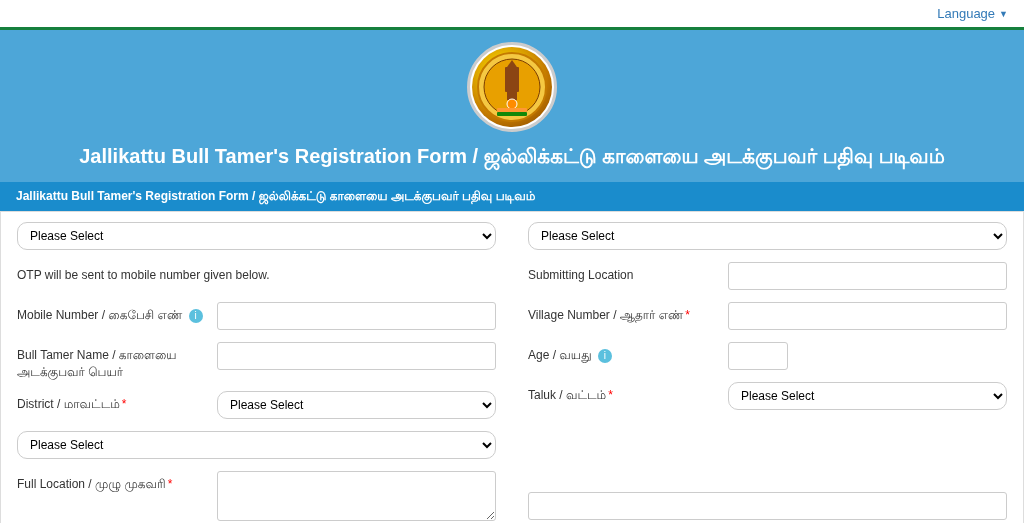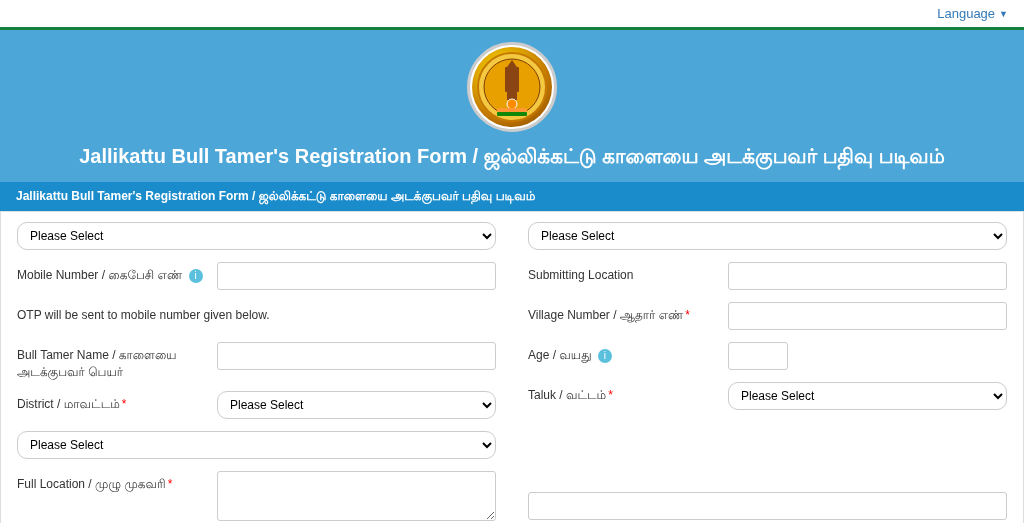--- a/index.html
+++ b/index.html
@@ -209,38 +209,38 @@
     <div class="form-left">
 
       <div class="form-row">
         <div class="form-control-wrap">
           <select class="form-select">
             <option value="">Please Select</option>
           </select>
         </div>
       </div>
 
-      <div class="form-row">
-        <div class="form-label">
-          <span>Mobile Number / கைபேசி எண்</span>
-          <span class="info-icon">i</span>
-        </div>
-        <div class="form-control-wrap">
-          <input type="text" class="form-input" style="">
-        </div>
-      </div>
-
       <div class="form-row otp-note-row">
         <div class="form-label" style="width:auto; min-width:0;">
           <span>OTP will be sent to mobile number given below.</span>
         </div>
       </div>
 
       <div class="form-row">
         <div class="form-label">
+          <span>Mobile Number / கைபேசி எண்</span>
+          <span class="info-icon">i</span>
+        </div>
+        <div class="form-control-wrap">
+          <input type="text" class="form-input" style="">
+        </div>
+      </div>
+
+      <div class="form-row">
+        <div class="form-label">
           <span>Bull Tamer Name / காளையை அடக்குபவர் பெயர்</span>
         </div>
         <div class="form-control-wrap">
           <input type="text" class="form-input" style="">
         </div>
       </div>
 
       <div class="form-row">
         <div class="form-label">
           <span>District / மாவட்டம்</span><span class="required">*</span>

